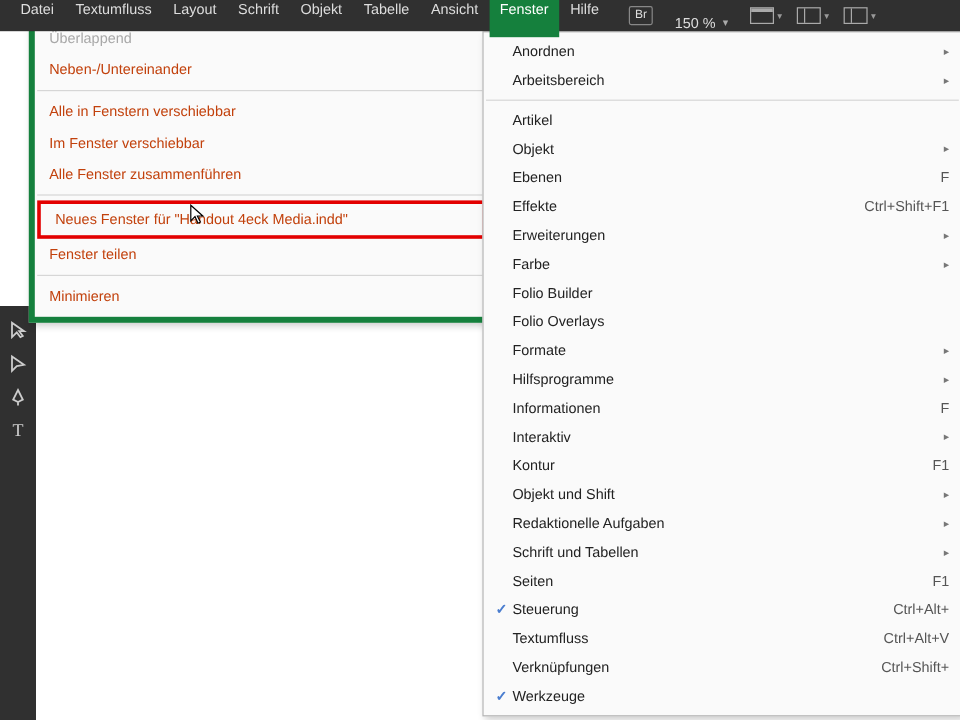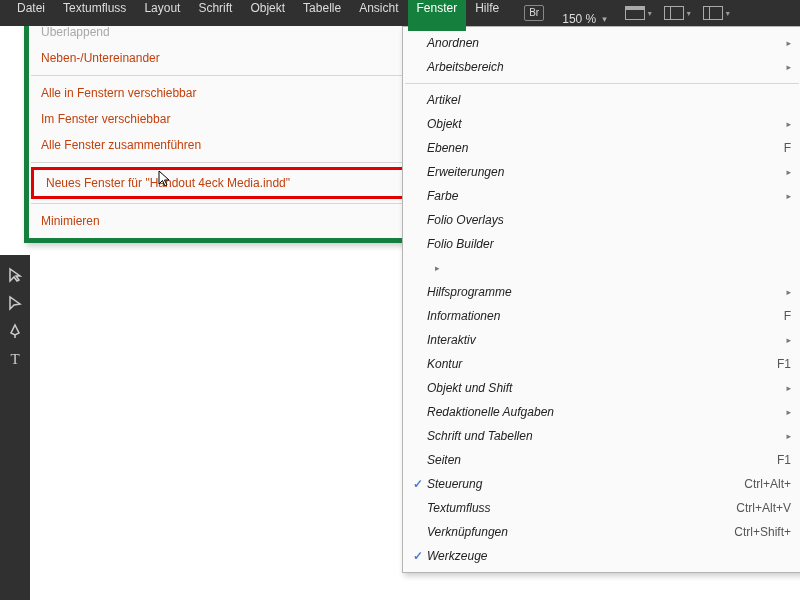--- a/index.html
+++ b/index.html
@@ -130,21 +130,21 @@
     padding: 4px 0;
   }
   .dropdown-right .mi {
     display: flex; align-items: center;
     padding: 3px 10px 3px 6px;
     line-height: 18px;
     cursor: default;
     white-space: nowrap;
   }
   .dropdown-right .mi .check { width: 18px; text-align: center; color: #4a7dcf; font-weight: bold; }
-  .dropdown-right .mi .label { flex: 1; font-style: italic; }
+  .dropdown-right .mi .label { flex: 1; }
   .dropdown-right .mi .accel { color: #555; margin-left: 12px; }
   .dropdown-right .mi .sub { color: #777; margin-left: 8px; font-size: 9px; }
   .dropdown-right .sep { height: 1px; background: #d6d6d6; margin: 4px 2px; }
 </style>
 </head>
 <body>
 
 <div class="menubar">
   <div class="menu-item">Datei</div>
   <div class="menu-item">Textumfluss</div>
@@ -211,20 +211,21 @@
   <div class="mi disabled">Überlappend</div>
   <div class="mi">Neben-/Untereinander</div>
   <div class="sep"></div>
   <div class="mi">Alle in Fenstern verschiebbar</div>
   <div class="mi">Im Fenster verschiebbar</div>
   <div class="mi">Alle Fenster zusammenführen</div>
   <div class="sep"></div>
   <div class="highlight-red">
     <div class="mi">Neues Fenster für "Handout 4eck Media.indd"</div>
   </div>
+  <div class="mi">Fenster teilen</div>
   <div class="sep"></div>
   <div class="mi">Minimieren</div>
 </div>
 <div class="cursor-ptr">
   <svg width="14" height="18" viewBox="0 0 14 18">
       <path d="M1 1 L1 14 L4.5 10.5 L7 16 L9 15 L6.5 10 L11 10 Z" fill="#fff" stroke="#000" stroke-width="1"></path>
     </svg>
 </div>
 
 <div class="dropdown-right" id="right-menu">
@@ -248,38 +249,44 @@
       <span class="label">Objekt</span>
       <span class="sub">▸</span>
     </div>
     <div class="mi">
       <span class="check"></span>
       <span class="label">Ebenen</span>
       <span class="accel">F</span>
     </div>
     <div class="mi">
       <span class="check"></span>
+      <span class="label">Effekte</span>
+      <span class="accel">Ctrl+Shift+F1</span>
+    </div>
+    <div class="mi">
+      <span class="check"></span>
       <span class="label">Erweiterungen</span>
       <span class="sub">▸</span>
     </div>
     <div class="mi">
       <span class="check"></span>
       <span class="label">Farbe</span>
       <span class="sub">▸</span>
     </div>
     <div class="mi">
       <span class="check"></span>
+      <span class="label">Folio Builder</span>
+    </div>
+    <div class="mi">
+      <span class="check"></span>
       <span class="label">Folio Overlays</span>
     </div>
     <div class="mi">
       <span class="check"></span>
-      <span class="label">Folio Builder</span>
-    </div>
-    <div class="mi">
-      <span class="check"></span>
+      <span class="label">Formate</span>
       <span class="sub">▸</span>
     </div>
     <div class="mi">
       <span class="check"></span>
       <span class="label">Hilfsprogramme</span>
       <span class="sub">▸</span>
     </div>
     <div class="mi">
       <span class="check"></span>
       <span class="label">Informationen</span>

